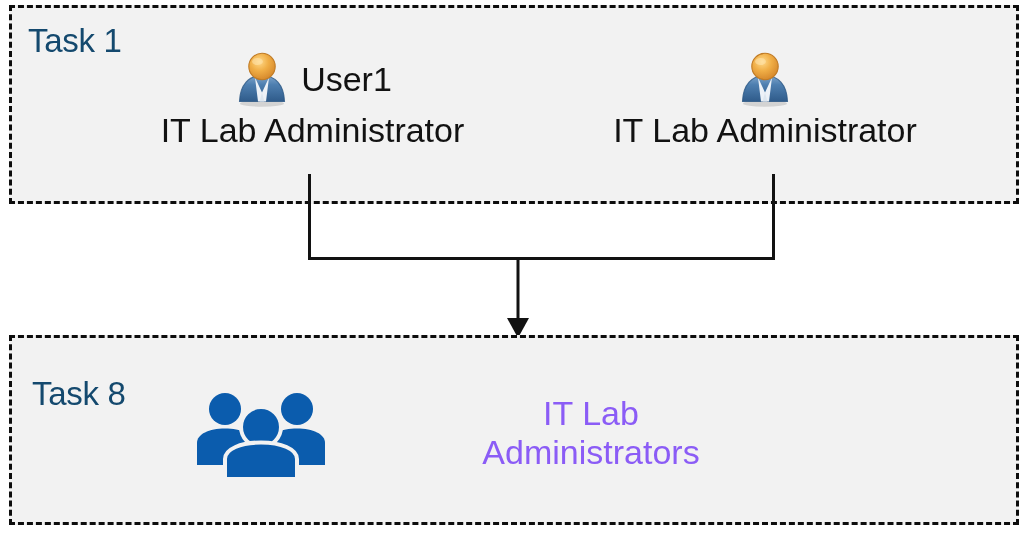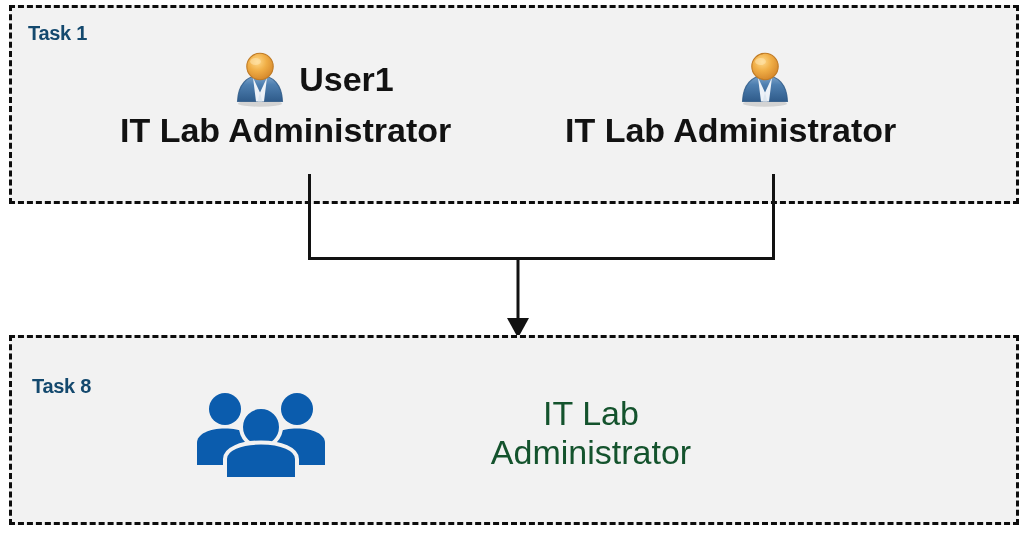--- a/index.html
+++ b/index.html
@@ -37,33 +37,33 @@
   }
   #task2-box {
     left: 9px;
     top: 335px;
     width: 1010px;
     height: 190px;
   }
 
   .task-label {
     position: absolute;
-    font-weight: bold;
-    font-size: 20px;
+    font-weight: normal;
+    font-size: 33px;
     color: #14496E;
     letter-spacing: -0.3px;
     white-space: nowrap;
   }
   #task1-label { left: 28px; top: 22px; }
   #task2-label { left: 32px; top: 375px; }
 
   
   .person-group {
     position: absolute;
-    font-weight: bold;
+    text-align: center;
   }
   #person-user1 { left: 120px; top: 50px; width: 385px; }
   #person-guest { left: 565px; top: 50px; width: 400px; }
 
   .person-top-row {
     display: flex;
     align-items: center;
     justify-content: center;
     gap: 10px;
     height: 58px;
@@ -92,21 +92,21 @@
     width: 700px;
     height: 110px;
     display: flex;
     align-items: center;
   }
   .group-icon { width: 132px; height: 92px; display: block; flex: 0 0 auto; }
   #group-name {
     flex: 1 1 auto;
     text-align: center;
     font-size: 34px;
-    color: #14532d;
+    color: #8b5cf6;
     line-height: 1.16;
     padding-right: 40px;
   }
 
   
   #connector {
     position: absolute;
     left: 0;
     top: 0;
     width: 1028px;
@@ -195,17 +195,17 @@
       <path d="M2 78 L2 56 C2 47 14 41.5 30 41.5 C46 41.5 58 47 58 56 L58 78 Z" fill="#0B5CAD"></path>
 
       <circle cx="102" cy="22" r="16" fill="#0B5CAD"></circle>
       <path d="M74 78 L74 56 C74 47 86 41.5 102 41.5 C118 41.5 130 47 130 56 L130 78 Z" fill="#0B5CAD"></path>
 
       <circle cx="66" cy="40" r="20" fill="#0B5CAD" stroke="#F2F2F2" stroke-width="4"></circle>
       <path d="M30 92 L30 72 C30 62 46 55.5 66 55.5 C86 55.5 102 62 102 72 L102 92 Z" fill="#0B5CAD" stroke="#F2F2F2" stroke-width="4"></path>
     </svg>
     <div id="group-name">
       <div>IT Lab</div>
-      <div>Administrator</div>
+      <div>Administrators</div>
     </div>
   </div>
 
 </div>
 
 </body></html>

